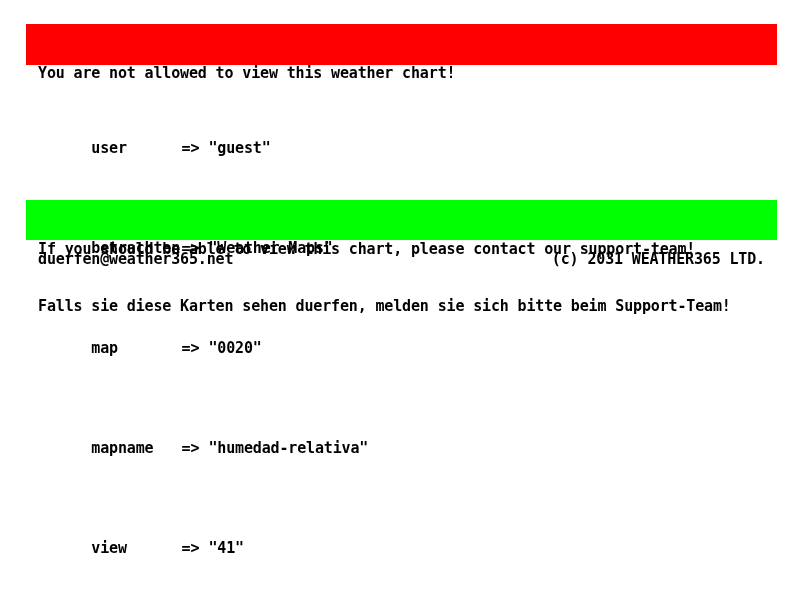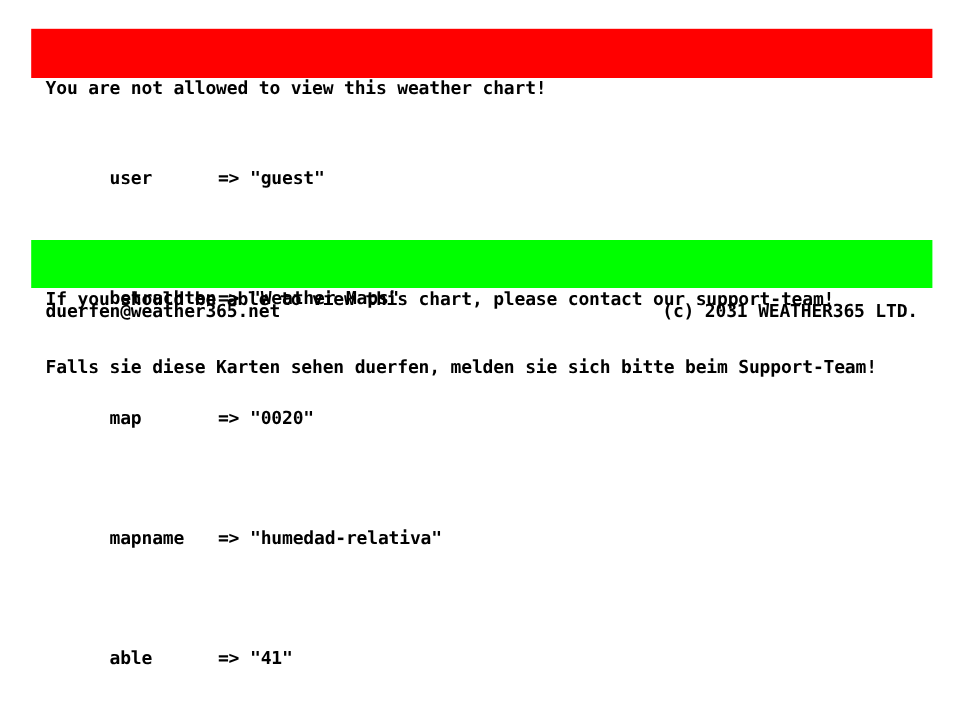--- a/index.html
+++ b/index.html
@@ -82,21 +82,21 @@
     <div class="kv-row">
       <span class="kv-key">betrachten</span><span class="kv-arrow">=&gt;</span><span class="kv-value">"Weather Maps"</span>
     </div>
     <div class="kv-row">
       <span class="kv-key">map</span><span class="kv-arrow">=&gt;</span><span class="kv-value">"0020"</span>
     </div>
     <div class="kv-row">
       <span class="kv-key">mapname</span><span class="kv-arrow">=&gt;</span><span class="kv-value">"humedad-relativa"</span>
     </div>
     <div class="kv-row">
-      <span class="kv-key">able</span><span class="kv-arrow">=&gt;</span><span class="kv-value">"41"</span>
+      <span class="kv-key">view</span><span class="kv-arrow">=&gt;</span><span class="kv-value">"41"</span>
     </div>
   </div>
 
   <div class="banner banner-support" style="background-color: rgb(0, 255, 0);">
     <div>If you should be able to view this chart, please contact our support-team!</div>
     <div>Falls sie diese Karten sehen duerfen, melden sie sich bitte beim Support-Team!</div>
   </div>
 
   <div class="footer-row">
     <span>duerfen@weather365.net</span>

